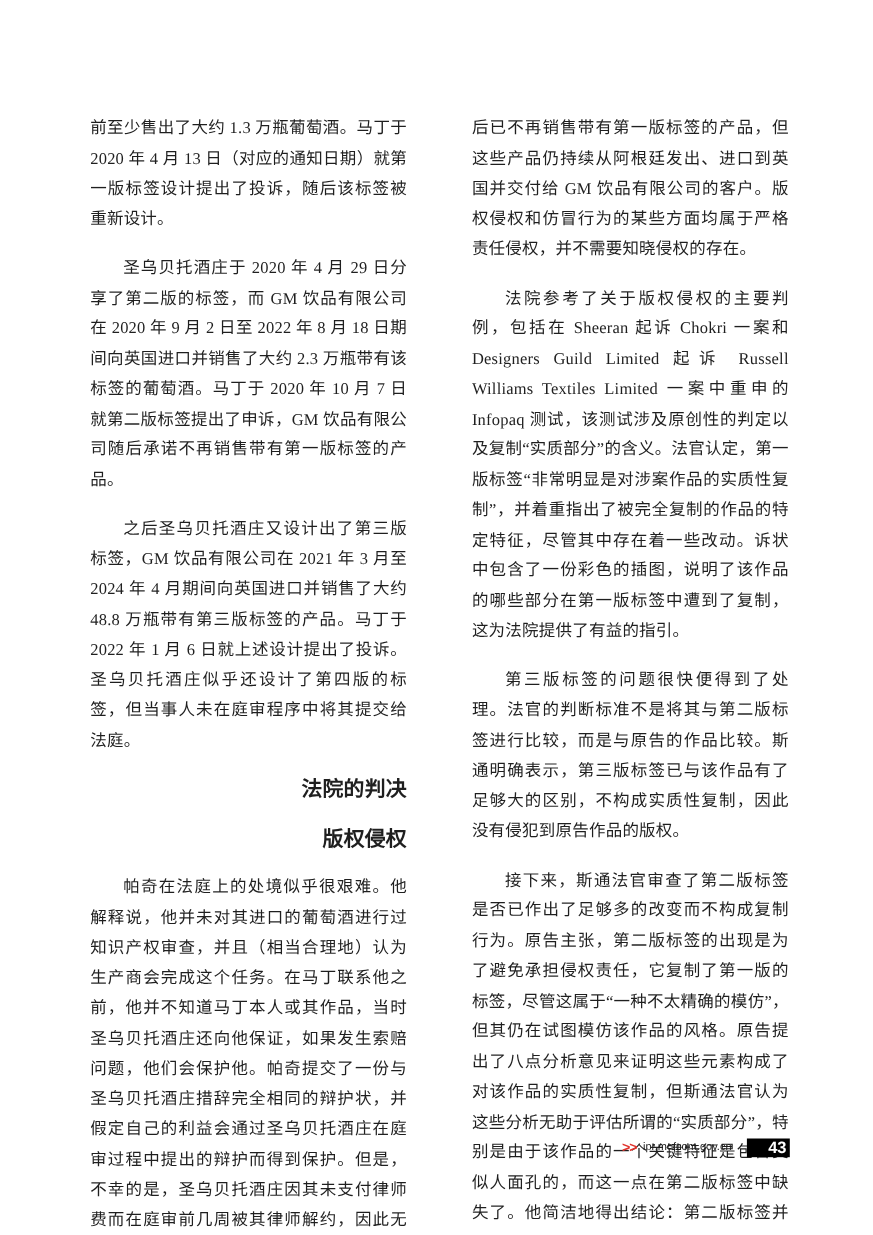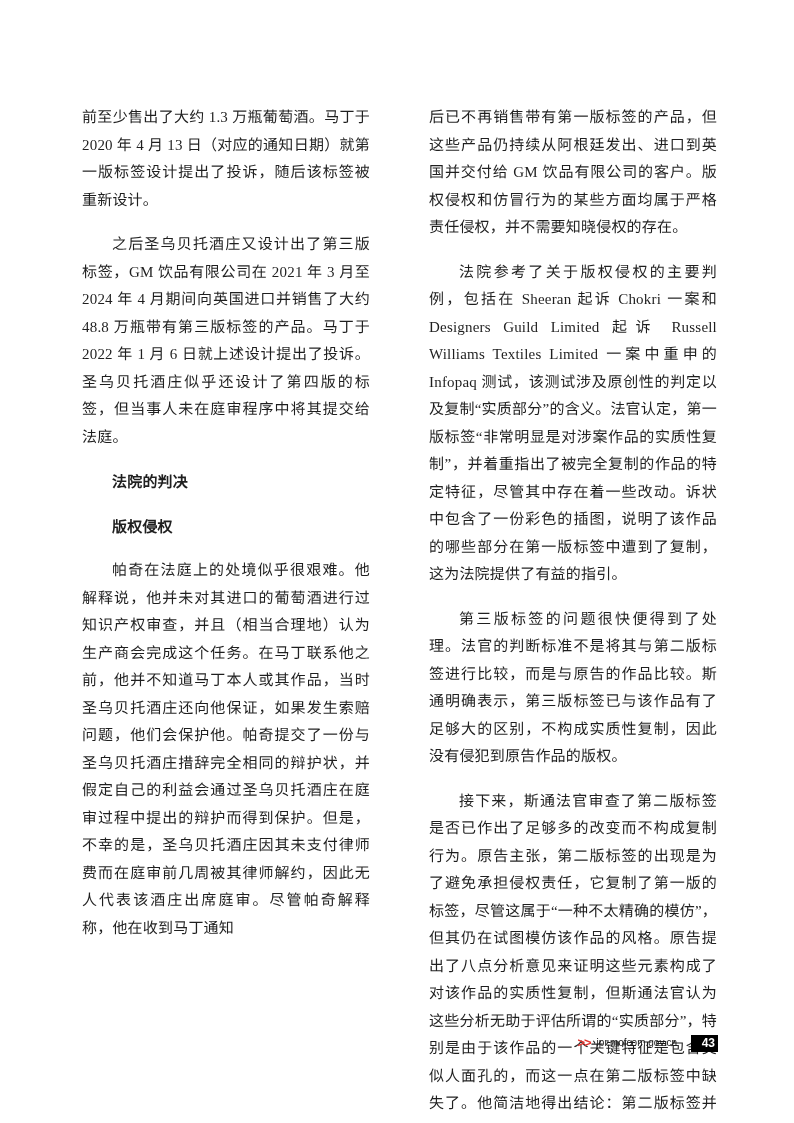--- a/index.html
+++ b/index.html
@@ -29,23 +29,23 @@
   .col-right { left: 412px; }
   .col p, .col h3 {
     margin: 17px;
     padding: 0;
   }
   .para-indent { text-indent: 2em; }
   .para-cont   { text-indent: 0; }
   .heading {
     font-family: "Liberation Sans", "DejaVu Sans", sans-serif;
     font-weight: bold;
-    font-size: 15px;
+    font-size: 19px;
     text-indent: 2em;
-    text-align: left;
+    text-align: right;
   }
   .footer {
     position: absolute;
     top: 1034px;
     right: 76px;
     height: 18px;
     display: flex;
     align-items: center;
     font-family: "Liberation Sans", "DejaVu Sans", sans-serif;
   }
@@ -60,37 +60,38 @@
     font-weight: normal;
     font-size: 10px;
     color: #1a1a1a;
     line-height: 18px;
   }
   .page-badge {
     margin-left: 14px;
     background: #000000;
     color: #ffffff;
     font-weight: bold;
-    font-size: 12px;
-    width: 27px;
+    font-size: 15px;
+    width: 39px;
     height: 17px;
     display: inline-flex;
     align-items: center;
     justify-content: flex-end;
     padding-right: 3px;
     box-sizing: border-box;
   }
 </style>
 </head>
 <body>
 
 <div class="page">
 
   <div class="col col-left">
     <p class="para-cont">前至少售出了大约 1.3 万瓶葡萄酒。马丁于 2020 年 4 月 13 日（对应的通知日期）就第一版标签设计提出了投诉，随后该标签被重新设计。</p>
+    <p class="para-indent">圣乌贝托酒庄于 2020 年 4 月 29 日分享了第二版的标签，而 GM 饮品有限公司在 2020 年 9 月 2 日至 2022 年 8 月 18 日期间向英国进口并销售了大约 2.3 万瓶带有该标签的葡萄酒。马丁于 2020 年 10 月 7 日就第二版标签提出了申诉，GM 饮品有限公司随后承诺不再销售带有第一版标签的产品。</p>
     <p class="para-indent">之后圣乌贝托酒庄又设计出了第三版标签，GM 饮品有限公司在 2021 年 3 月至 2024 年 4 月期间向英国进口并销售了大约 48.8 万瓶带有第三版标签的产品。马丁于 2022 年 1 月 6 日就上述设计提出了投诉。圣乌贝托酒庄似乎还设计了第四版的标签，但当事人未在庭审程序中将其提交给法庭。</p>
     <h3 class="heading">法院的判决</h3>
     <h3 class="heading">版权侵权</h3>
     <p class="para-indent">帕奇在法庭上的处境似乎很艰难。他解释说，他并未对其进口的葡萄酒进行过知识产权审查，并且（相当合理地）认为生产商会完成这个任务。在马丁联系他之前，他并不知道马丁本人或其作品，当时圣乌贝托酒庄还向他保证，如果发生索赔问题，他们会保护他。帕奇提交了一份与圣乌贝托酒庄措辞完全相同的辩护状，并假定自己的利益会通过圣乌贝托酒庄在庭审过程中提出的辩护而得到保护。但是，不幸的是，圣乌贝托酒庄因其未支付律师费而在庭审前几周被其律师解约，因此无人代表该酒庄出席庭审。尽管帕奇解释称，他在收到马丁通知</p>
   </div>
 
   <div class="col col-right">
     <p class="para-cont">后已不再销售带有第一版标签的产品，但这些产品仍持续从阿根廷发出、进口到英国并交付给 GM 饮品有限公司的客户。版权侵权和仿冒行为的某些方面均属于严格责任侵权，并不需要知晓侵权的存在。</p>
     <p class="para-indent">法院参考了关于版权侵权的主要判例，包括在 Sheeran 起诉 Chokri 一案和 Designers Guild Limited 起诉 Russell Williams Textiles Limited 一案中重申的 Infopaq 测试，该测试涉及原创性的判定以及复制“实质部分”的含义。法官认定，第一版标签“非常明显是对涉案作品的实质性复制”，并着重指出了被完全复制的作品的特定特征，尽管其中存在着一些改动。诉状中包含了一份彩色的插图，说明了该作品的哪些部分在第一版标签中遭到了复制，这为法院提供了有益的指引。</p>
     <p class="para-indent">第三版标签的问题很快便得到了处理。法官的判断标准不是将其与第二版标签进行比较，而是与原告的作品比较。斯通明确表示，第三版标签已与该作品有了足够大的区别，不构成实质性复制，因此没有侵犯到原告作品的版权。</p>

